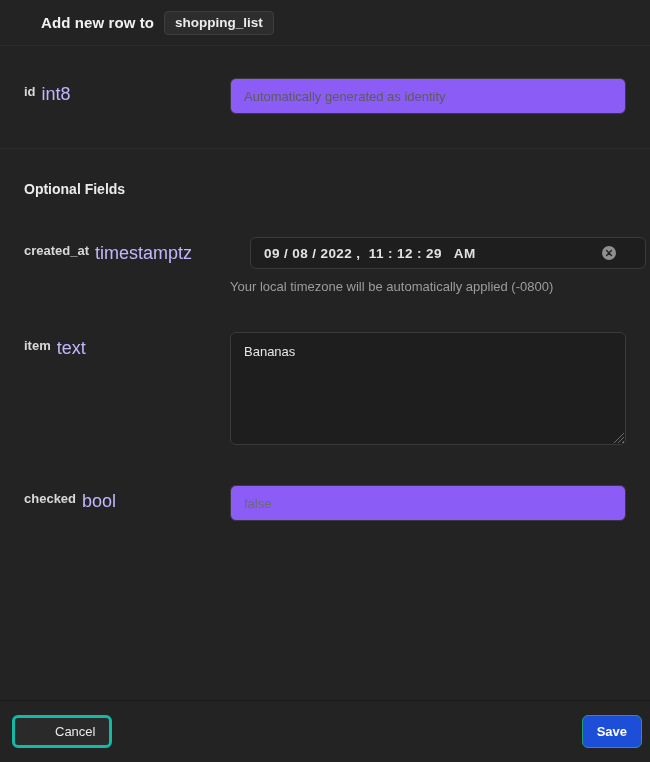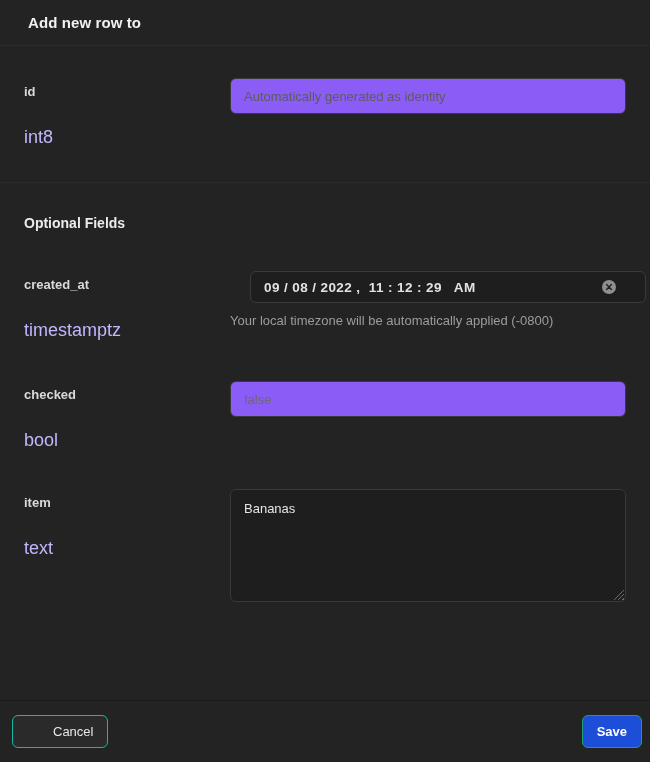--- a/index.html
+++ b/index.html
@@ -11,42 +11,42 @@
     background: #232323;
     color: #ededed;
     display: flex; flex-direction: column;
     overflow: hidden;
   }
 
   
   .panel-header {
     height: 46px; flex: 0 0 46px;
     display: flex; align-items: center;
-    padding: 0 28px;
+    padding: 0 41px;
     border-bottom: 1px solid #2c2c2c;
   }
   .panel-title { font-size: 15px; font-weight: 700; color: #f1f1f1; letter-spacing: .1px; }
   .table-badge {
     margin-left: 10px;
     background: #2d2d2d;
     border: 1px solid #3e3e3e;
     border-radius: 4px;
     padding: 3px 10px 4px;
     font-size: 13.5px; font-weight: 600; color: #ececec;
   }
 
   
   .panel-body { flex: 1 1 auto; overflow: hidden; }
 
   .field-row {
     display: grid;
     grid-template-columns: 206px 1fr;
     padding: 0 24px 0 24px;
   }
-  .label-stack { display: flex; flex-direction: column; gap: 28px; padding-top: 6px; }
+  .label-stack { display: flex; flex-direction: row; gap: 6px; padding-top: 6px; }
   .field-label { font-size: 13px; font-weight: 600; color: #d9d9d9; }
   .field-type  { font-size: 18px; color: #c4b5fd; }
 
   .section-required { padding-top: 32px; padding-bottom: 34px; border-bottom: 1px solid #2c2c2c; }
 
   .optional-head { padding: 32px 24px 0; }
   .optional-title { font-size: 14px; font-weight: 600; color: #ebebeb; }
   .optional-subtitle { font-size: 13px; color: #8a8a8a; margin-top: 6px; }
 
   .row-created { margin-top: 40px; }
@@ -123,38 +123,39 @@
   .btn {
     height: 33px;
     border-radius: 6px;
     font-family: "Liberation Sans", sans-serif;
     font-size: 13px;
     padding: 0 14px;
     cursor: pointer;
   }
   .btn-cancel {
     background: #2a2a2a;
-    border: 1px solid #14b8a6;
+    border: 3px solid #14b8a6;
     color: #e8e8e8;
     padding-left: 40px;
   }
   .btn-save {
     background: #1d4ed8;
     border: 1px solid #1f9e6f;
     color: #ffffff;
     font-weight: 600;
   }
 </style>
 </head>
 <body>
 
 <div class="app">
 
   <div class="panel-header">
     <span class="panel-title">Add new row to</span>
+    <span class="table-badge">shopping_list</span>
   </div>
 
   <div class="panel-body">
 
     <div class="section-required">
       <div class="field-row">
         <div class="label-stack">
           <span class="field-label">id</span>
           <span class="field-type">int8</span>
         </div>
@@ -182,41 +183,41 @@
                 <circle cx="8" cy="8" r="7" fill="#8f8f8f"></circle>
                 <path d="M5.6 5.6 L10.4 10.4 M10.4 5.6 L5.6 10.4" stroke="#232323" stroke-width="1.4" stroke-linecap="round"></path>
               </svg>
             </span>
           </button>
         </div>
         <div class="helper-text">Your local timezone will be automatically applied (-0800)</div>
       </div>
     </div>
 
+    <div class="field-row row-item">
+      <div class="label-stack">
+        <span class="field-label">item</span>
+        <span class="field-type">text</span>
+      </div>
+      <div class="textarea-wrap">
+        <textarea class="item-textarea" style="">Bananas</textarea>
+        <div class="resize-handle"></div>
+      </div>
+    </div>
+
     <div class="field-row row-checked">
       <div class="label-stack">
         <span class="field-label">checked</span>
         <span class="field-type">bool</span>
       </div>
       <div>
         <input class="text-input" type="text" placeholder="false" style="">
       </div>
     </div>
 
-    <div class="field-row row-item">
-      <div class="label-stack">
-        <span class="field-label">item</span>
-        <span class="field-type">text</span>
-      </div>
-      <div class="textarea-wrap">
-        <textarea class="item-textarea" style="">Bananas</textarea>
-        <div class="resize-handle"></div>
-      </div>
-    </div>
-
   </div>
 
   <div class="panel-footer">
     <button class="btn btn-cancel">Cancel</button>
     <button class="btn btn-save">Save</button>
   </div>
 
 </div>
 
 </body></html>

